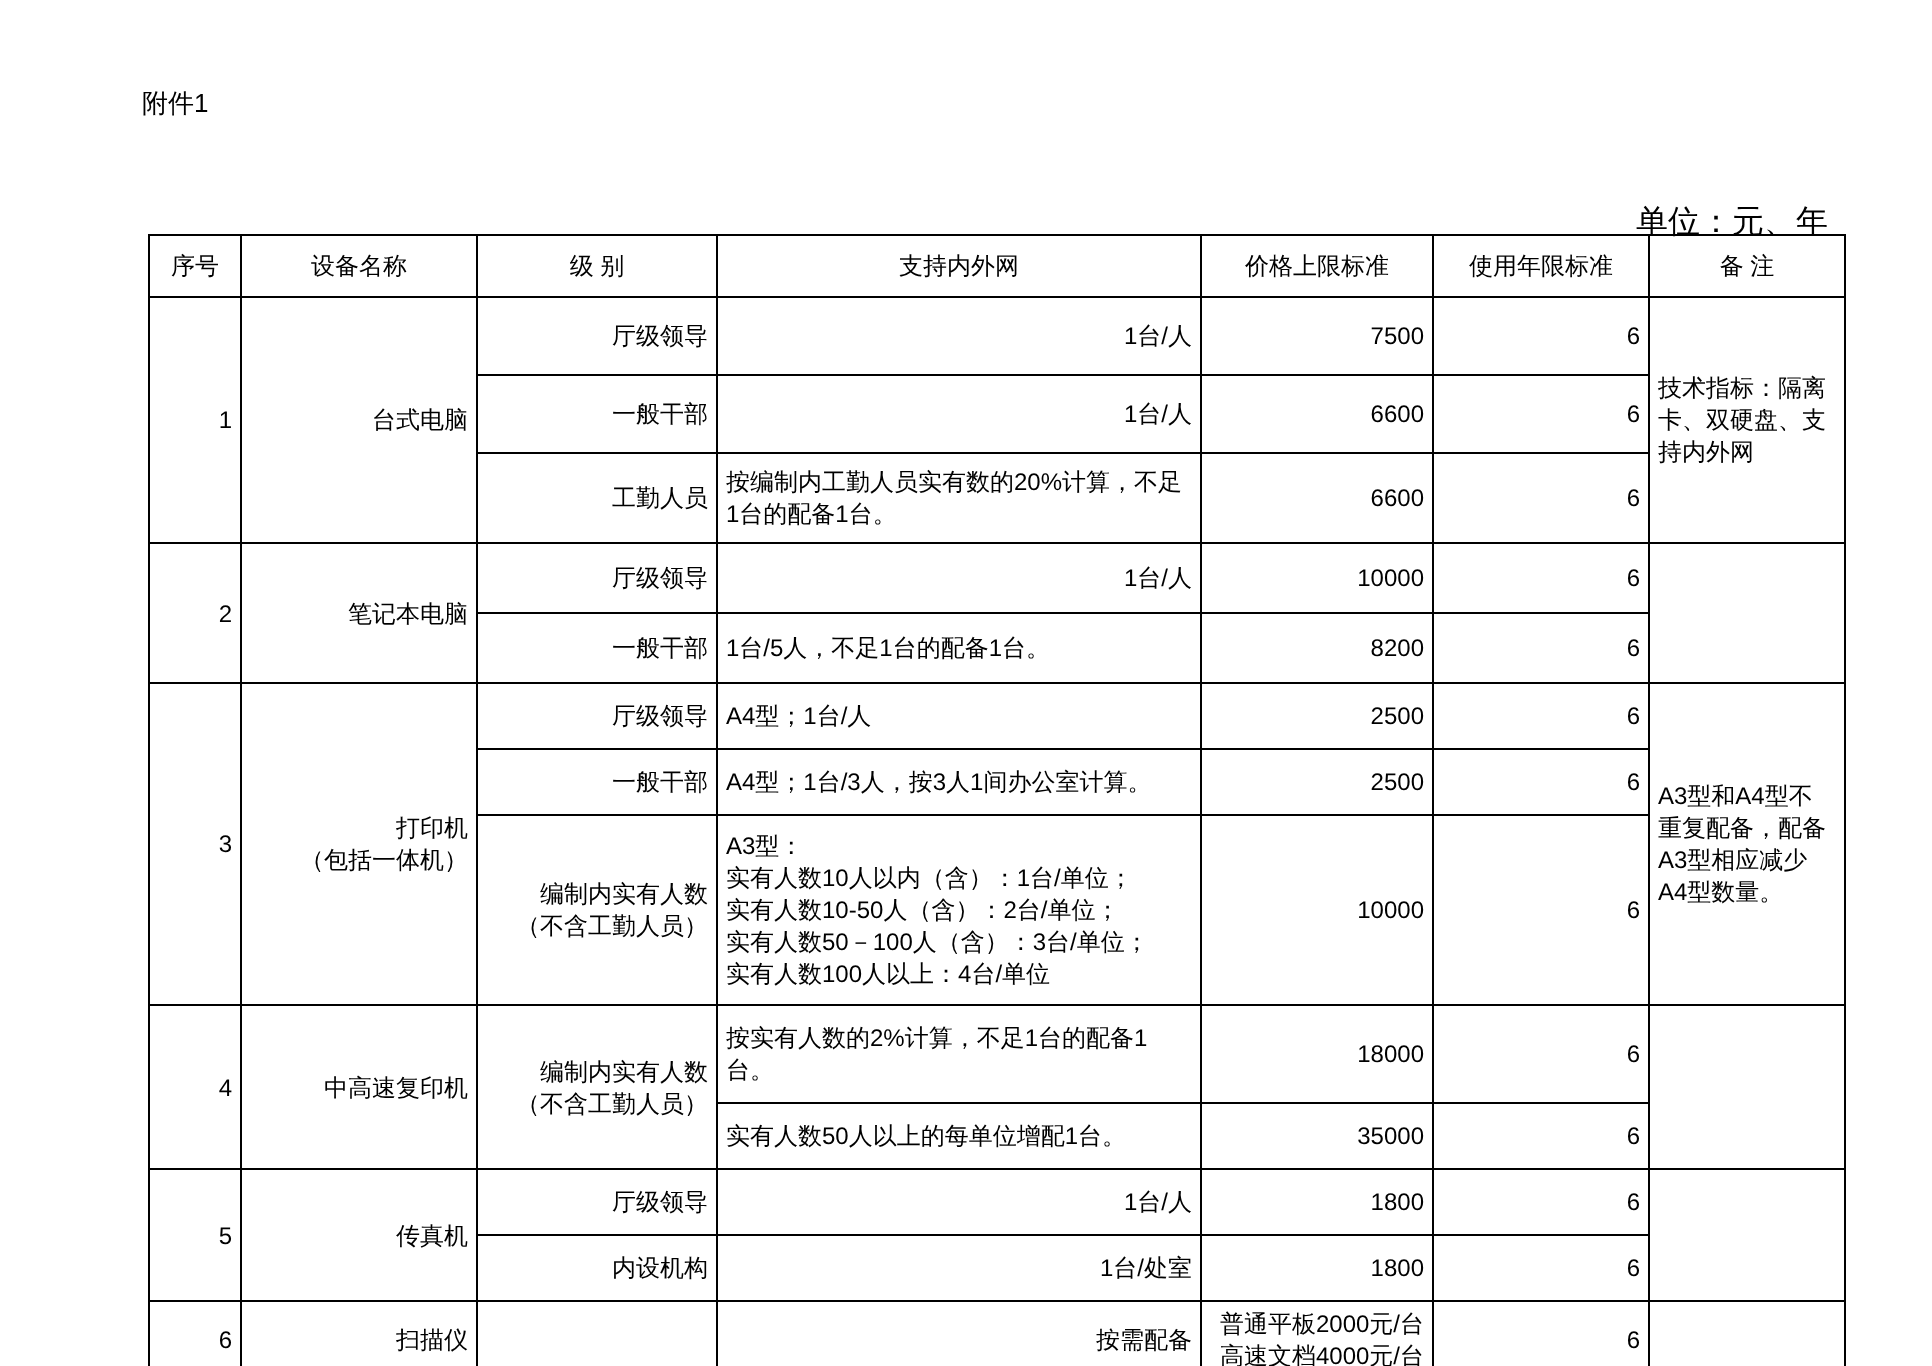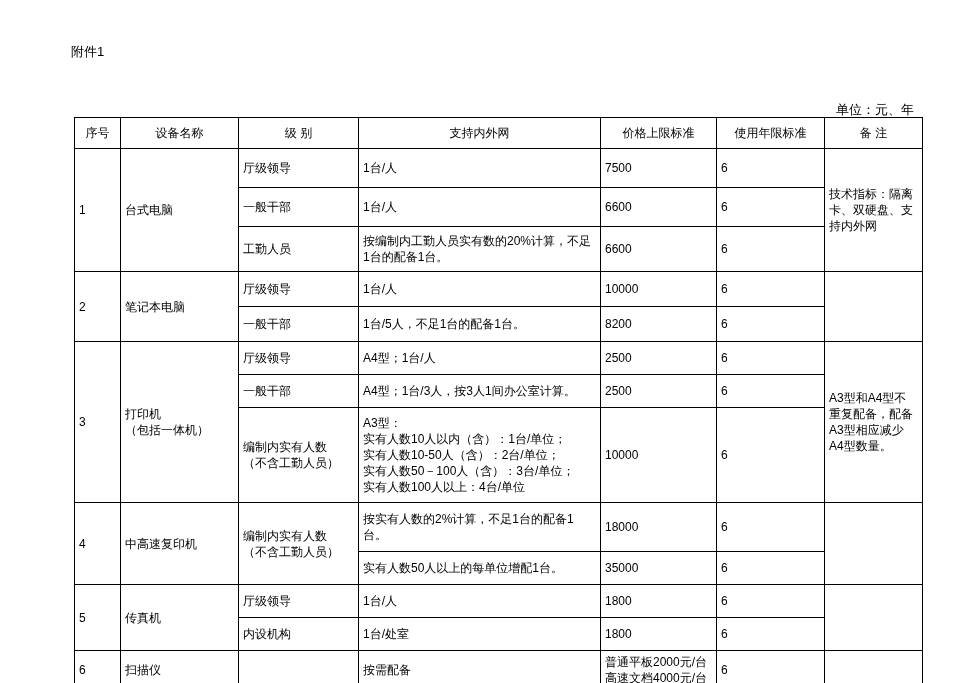--- a/index.html
+++ b/index.html
@@ -35,21 +35,21 @@
     top: 64px;
     text-align: center;
     font-size: 19px;
     font-weight: bold;
     letter-spacing: 1px;
   }
   .unit-note {
     position: absolute;
     right: 66px;
     top: 101px;
-    font-size: 13px;
+    font-size: 16px;
   }
   table.budget {
     position: absolute;
     left: 60px;
     top: 117px;
     width: 848px;
     border-collapse: collapse;
     table-layout: fixed;
   }
   table.budget td, table.budget th {
@@ -58,21 +58,21 @@
     font-weight: normal;
     padding: 2px 4px;
     vertical-align: middle;
     line-height: 16px;
   }
   th.hdr {
     text-align: center;
     height: 26px;
     font-size: 12.5px;
   }
-  .c { text-align: left; }
+  .c { text-align: right; }
   .l { text-align: left; }
   .cell-pad-l { padding-left: 6px; }
   .tall-note {
     vertical-align: top;
     padding-top: 6px;
     font-size: 12px;
     line-height: 17px;
   }
   .multiline {
     line-height: 17px;

